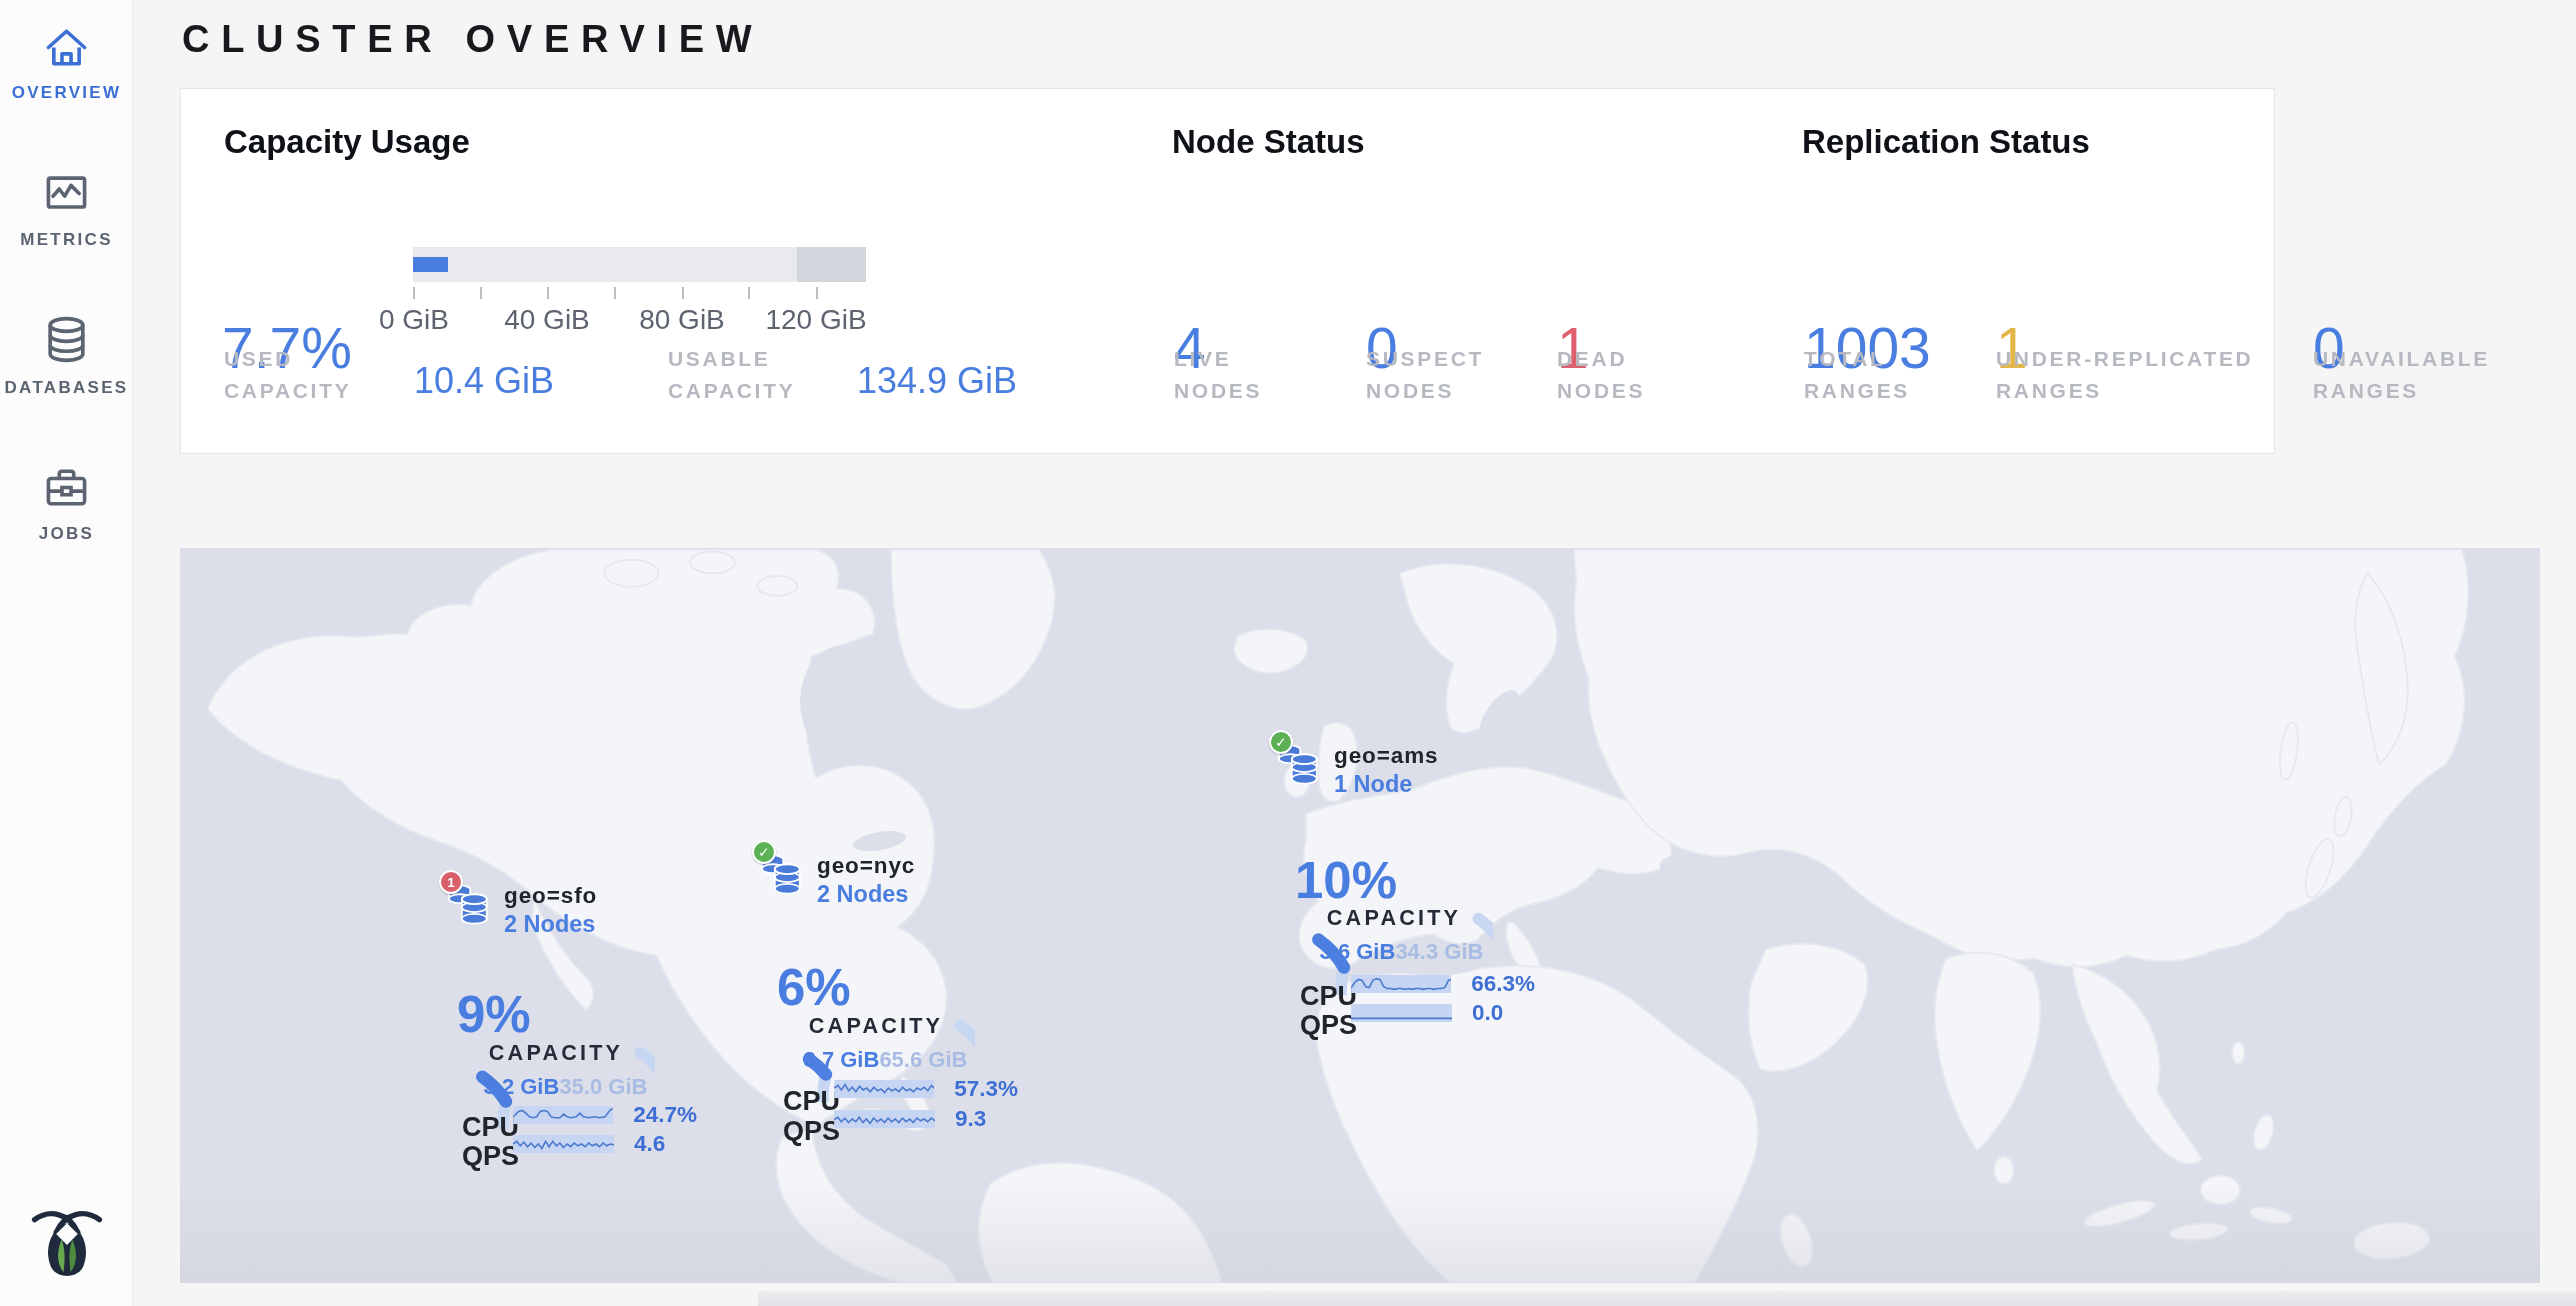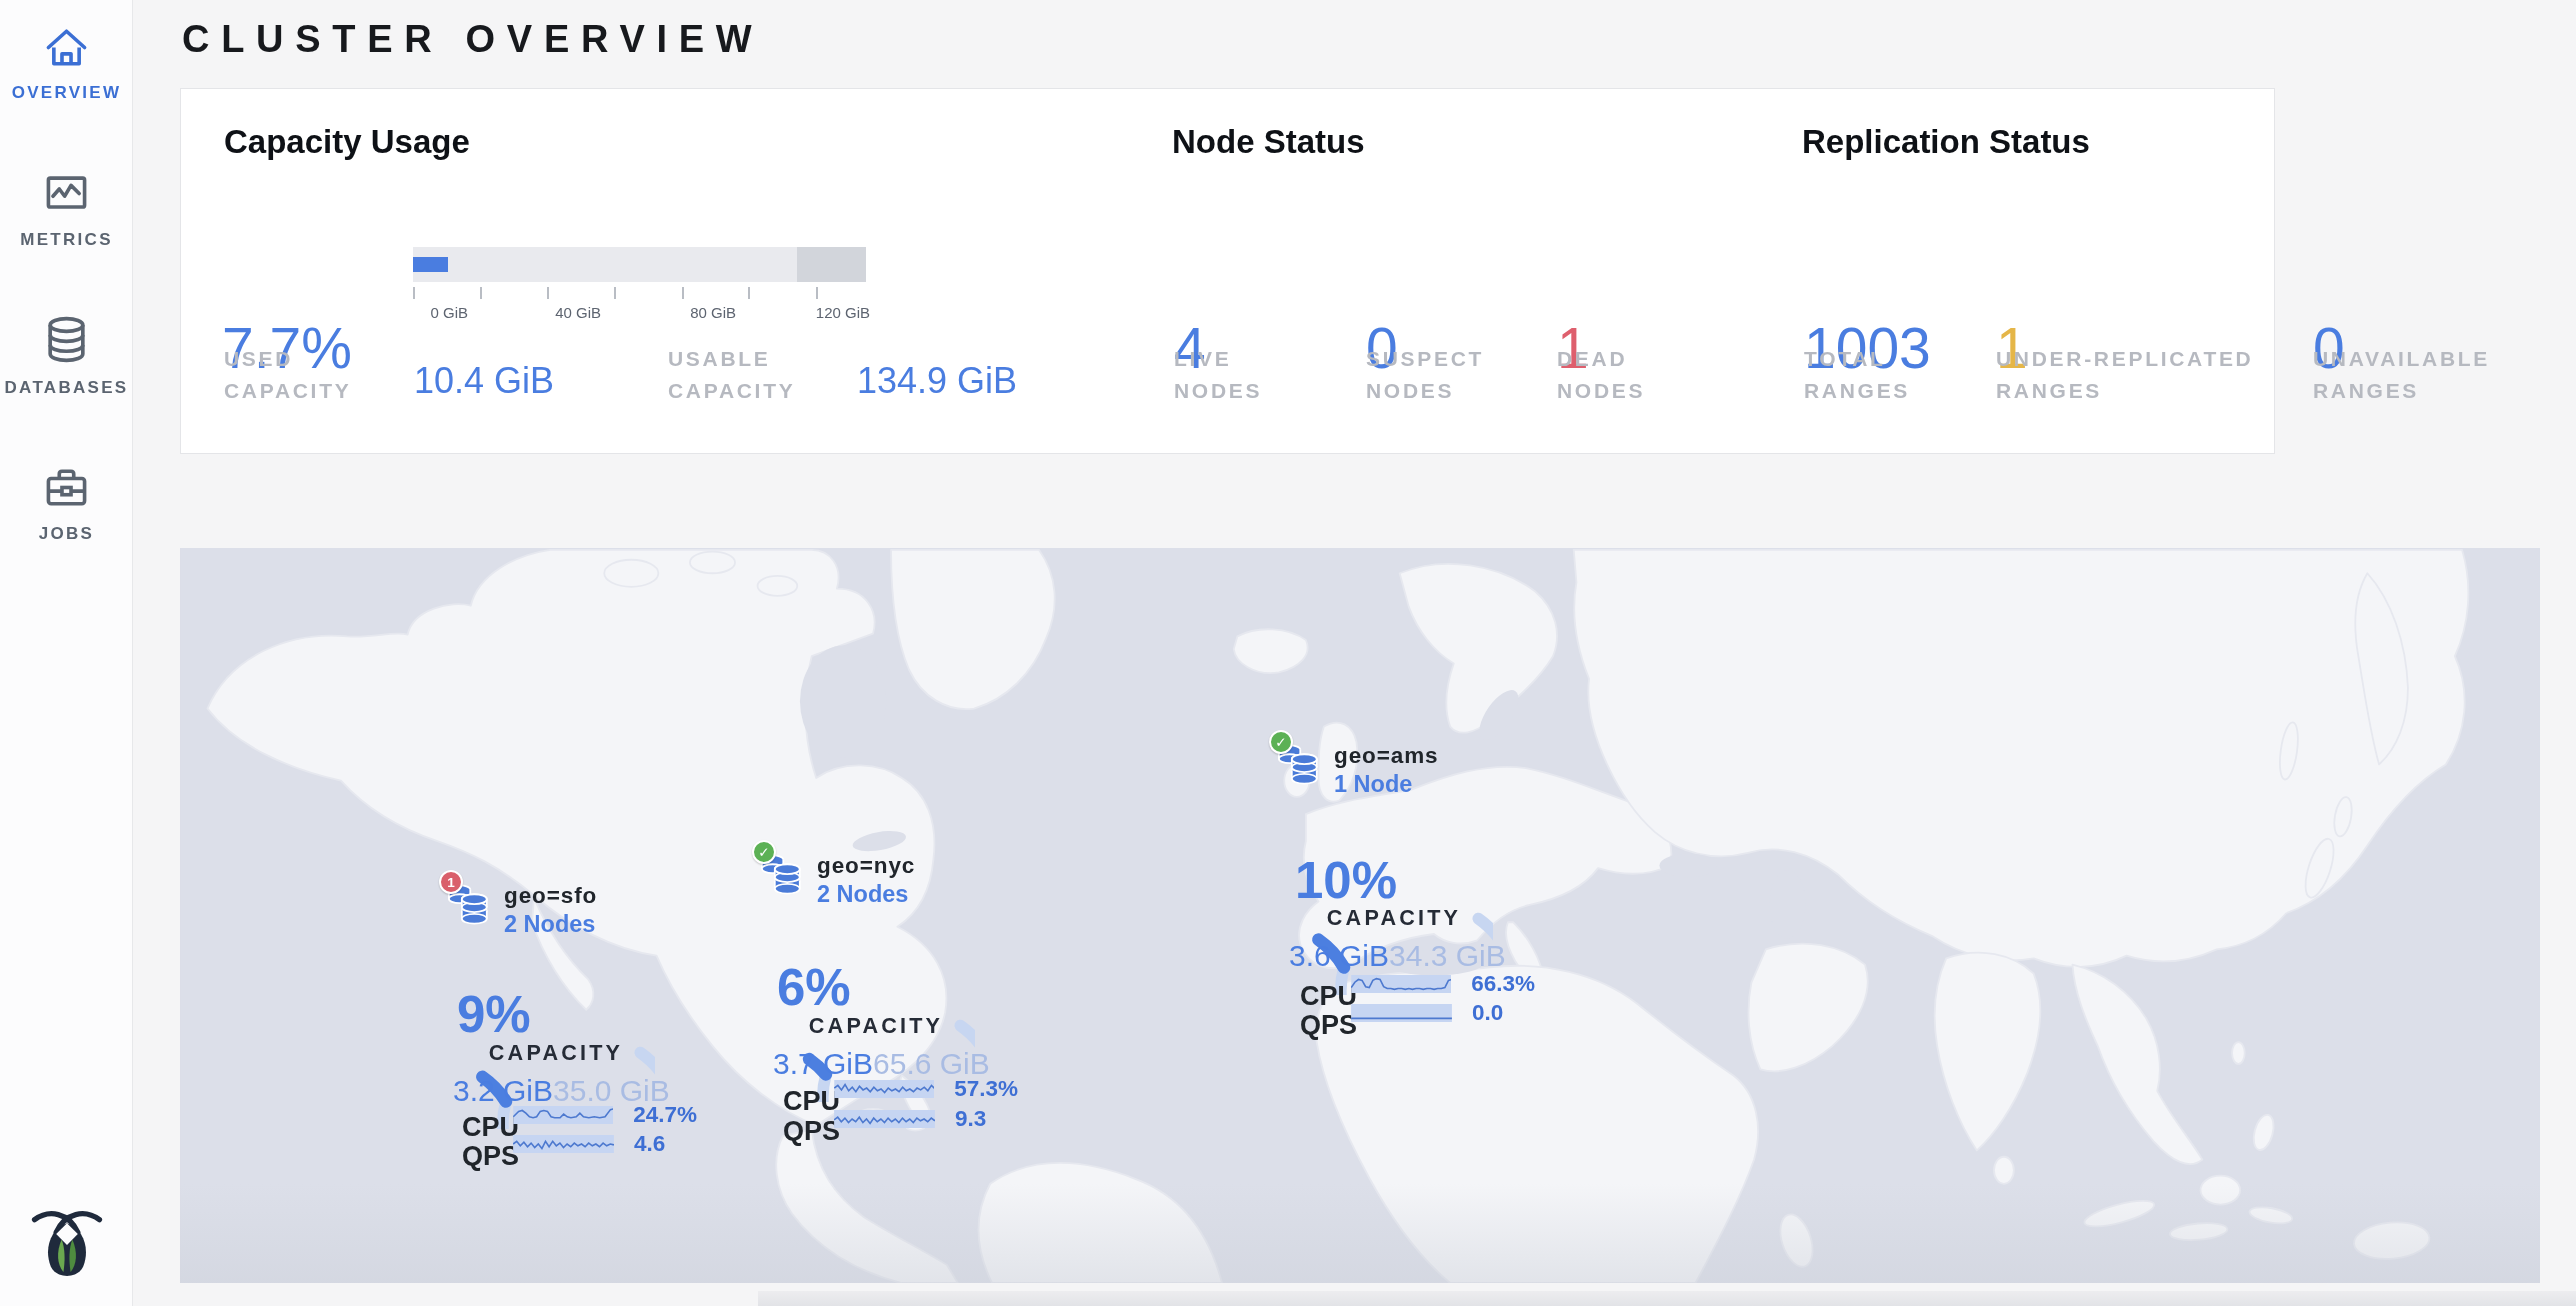--- a/index.html
+++ b/index.html
@@ -27,22 +27,22 @@
   .sec-title { position:absolute; font-size:33px; font-weight:700; color:#0e1116; }
   .bignum { position:absolute; font-size:57px; font-weight:400; line-height:1; }
   .glabel { position:absolute; font-size:21px; font-weight:600; letter-spacing:2.7px;
             color:#b6b9c0; line-height:32px; }
   .gvalue { position:absolute; font-size:36px; font-weight:400; color:#4a7de0; }
 
   .capbar { position:absolute; left:412px; top:246px; width:453px; height:35px; background:#e9eaee; }
   .capbar .seg-dark { position:absolute; right:0; top:0; width:69px; height:35px; background:#d2d5db; }
   .capbar .seg-used { position:absolute; left:0; top:10px; width:35px; height:15.3px; background:#4a7de0; }
   .tick { position:absolute; top:287px; width:1.8px; height:11.7px; background:#b9bdc4; }
-  .ticklabel { position:absolute; top:303px; width:108px; margin-left:-54px; text-align:right;
-               font-size:15px; color:#5d6470; }
+  .ticklabel { position:absolute; top:303px; width:108px; margin-left:-54px; text-align:center;
+               font-size:28px; color:#5d6470; }
 
   
   #view-card { left:180px; top:486px; width:2360px; height:62px; }
   .viewbar { position:relative; width:100%; height:100%; display:flex; align-items:center; }
   .vb-left { position:absolute; left:43px; display:flex; align-items:center; gap:20px; }
   .vb-label { font-size:24px; font-weight:600; letter-spacing:3.6px; color:#4b5563; }
   .vb-link  { font-size:24px; font-weight:600; letter-spacing:3.6px; color:#3e73dc; cursor:pointer; }
   .vb-center { position:absolute; left:50%; transform:translateX(-20px); display:flex; align-items:center; gap:16px; }
   .vb-cluster { font-size:24px; font-weight:600; letter-spacing:3.6px; color:#1d2328; }
   .vb-right { position:absolute; right:40px; display:flex; align-items:center; gap:18px; cursor:pointer; }
@@ -69,22 +69,22 @@
   .loc-nodes { position:absolute; left:65px; top:41px; font-size:23.5px; font-weight:700;
                color:#4a7de0; white-space:nowrap; }
 
   .gauge { position:absolute; width:198px; height:198px; }
   .gauge .track { fill:none; stroke:#c7d6f1; stroke-width:13; stroke-linecap:round; }
   .gauge .fill  { fill:none; stroke:#4c7fe0; stroke-width:14; stroke-linecap:round; }
   .gauge-pct { position:absolute; width:198px; text-align:left; font-size:51px; font-weight:600;
                color:#4a7de0; line-height:1; }
   .gauge-cap { position:absolute; width:198px; text-align:center; font-size:21.6px; font-weight:700;
                letter-spacing:3.2px; color:#252b36; }
-  .gib-row { position:absolute; width:225px; display:flex; justify-content:flex-start;
-             font-size:30px; font-weight:400; white-space:nowrap; }
+  .gib-row { position:absolute; width:225px; display:flex; justify-content:center;
+             font-size:22px; font-weight:700; white-space:nowrap; }
   .gib-used  { color:#4a7de0; }
   .gib-total { color:#a9bce3; }
   .stat-row { position:absolute; width:235px; height:23.5px; display:flex; align-items:center; }
   .stat-row .sl { width:51px; font-size:27px; font-weight:800; color:#20252b;margin-top:25px; }
   .stat-row svg { display:block; }
   .stat-row .sv { margin-left:20px; font-size:22.5px; font-weight:700; color:#3e6fd4; white-space:nowrap; }
 
   .bottom-band { position:absolute; left:758px; top:1291px; width:1818px; height:15.3px;
                  background:linear-gradient(to bottom,#ededef,#e2e3e7); }
 </style>

